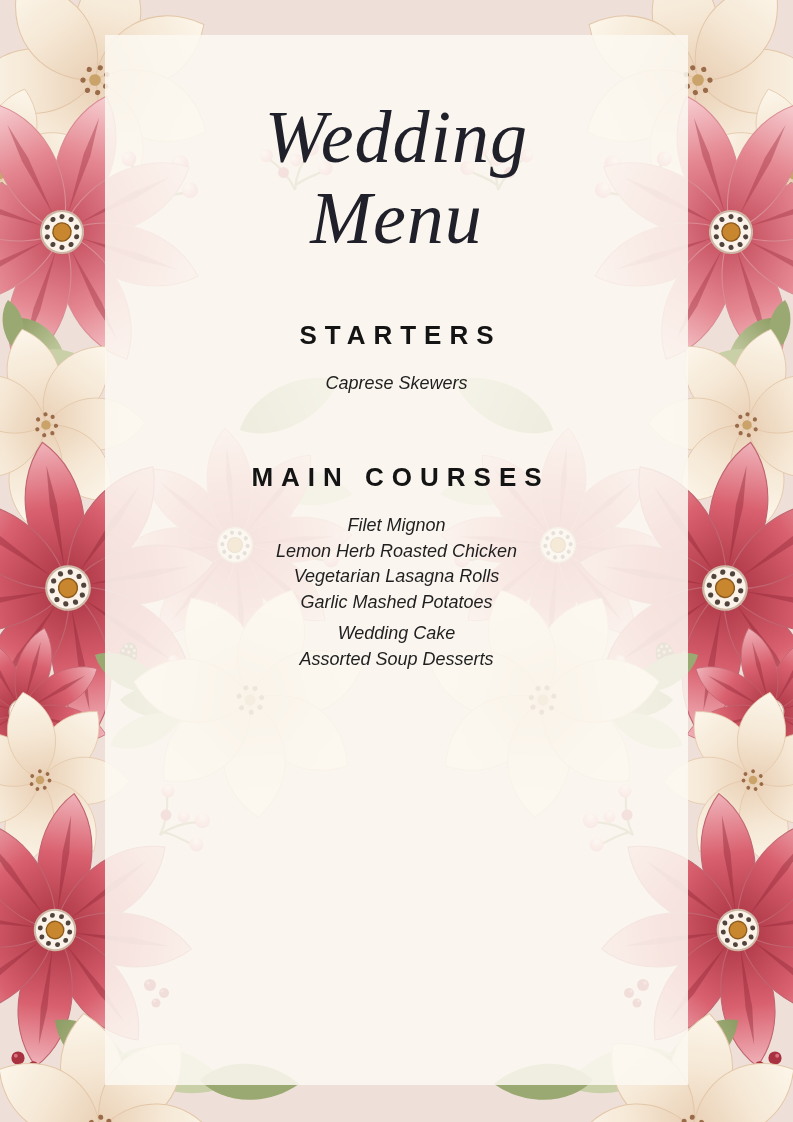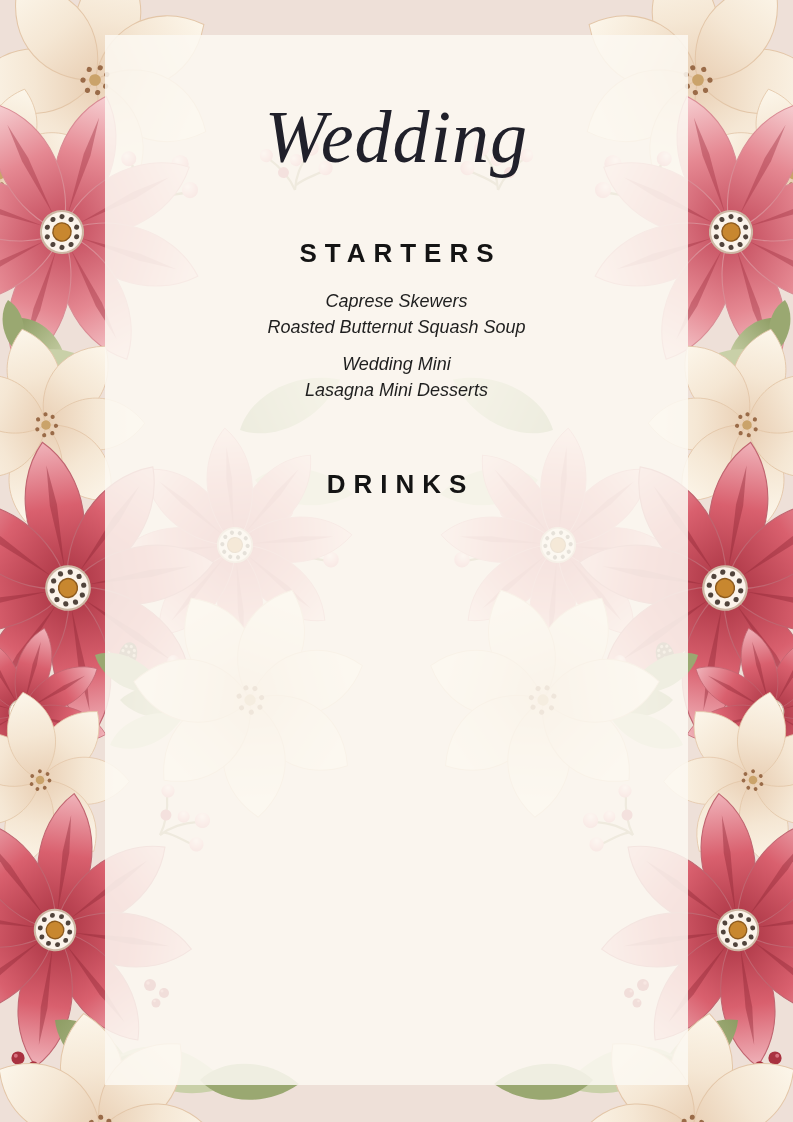--- a/index.html
+++ b/index.html
@@ -19,21 +19,21 @@
     font-style:italic;font-weight:400;
     font-size:74px;line-height:1.1;letter-spacing:1px;
     color:#20202a;margin:62px 0 12px;
   }
   .menu-section .heading{
     font-size:26px;font-weight:700;letter-spacing:8px;padding-left:8px;
     color:#141414;margin:66px 8px 20px;
   }
   .menu-section:first-of-type .heading{margin-top:60px}
   .items{
-    list-style:none;margin:12px;padding:0;
+    list-style:none;margin:6px;padding:0;
     font-style:italic;font-weight:500;font-size:18px;line-height:25.5px;
     color:#1f1f1f;
   }
 </style>
 </head>
 <body>
 
 <svg class="floral-svg" viewBox="0 0 793 1122" xmlns="http://www.w3.org/2000/svg">
   <defs>
     <linearGradient id="gp" x1="0" y1="1" x2="0" y2="0">
@@ -228,35 +228,42 @@
       <use href="#flowerCream" transform="translate(100,1130) scale(1.25) rotate(-8)"></use>
     </g>
   </defs>
 
   <rect x="0" y="0" width="793" height="1122" fill="#eee0d8"></rect>
   <use href="#leftArt"></use>
   <use href="#leftArt" transform="translate(793,0) scale(-1,1)"></use>
 </svg>
 
 <div class="panel">
-  <h1 class="title"><span>Wedding</span><br></h1>
+  <h1 class="title"><span>Wedding</span><br><span>Menu</span></h1>
   <div id="sections">
   <section class="menu-section">
     <h2 class="heading">STARTERS</h2>
     <ul class="items">
           <li>Caprese Skewers</li>
-          <li>Roasted Butternut Squash Soup</li>
         </ul>
   </section>
 
-
-  <section class="menu-section">
+  <section class="menu-section">
+    <h2 class="heading">MAIN COURSES</h2>
     <ul class="items">
-          <li>Wedding Mini</li>
-          <li>Lasagna Mini Desserts</li>
+          <li>Filet Mignon</li>
+          <li>Lemon Herb Roasted Chicken</li>
+          <li>Vegetarian Lasagna Rolls</li>
+          <li>Garlic Mashed Potatoes</li>
         </ul>
   </section>
 
   <section class="menu-section">
-    <h2 class="heading">DRINKS</h2>
+    <ul class="items">
+          <li>Wedding Cake</li>
+          <li>Assorted Soup Desserts</li>
+        </ul>
+  </section>
+
+  <section class="menu-section">
   </section>
 </div>
 </div>
 
 </body></html>

